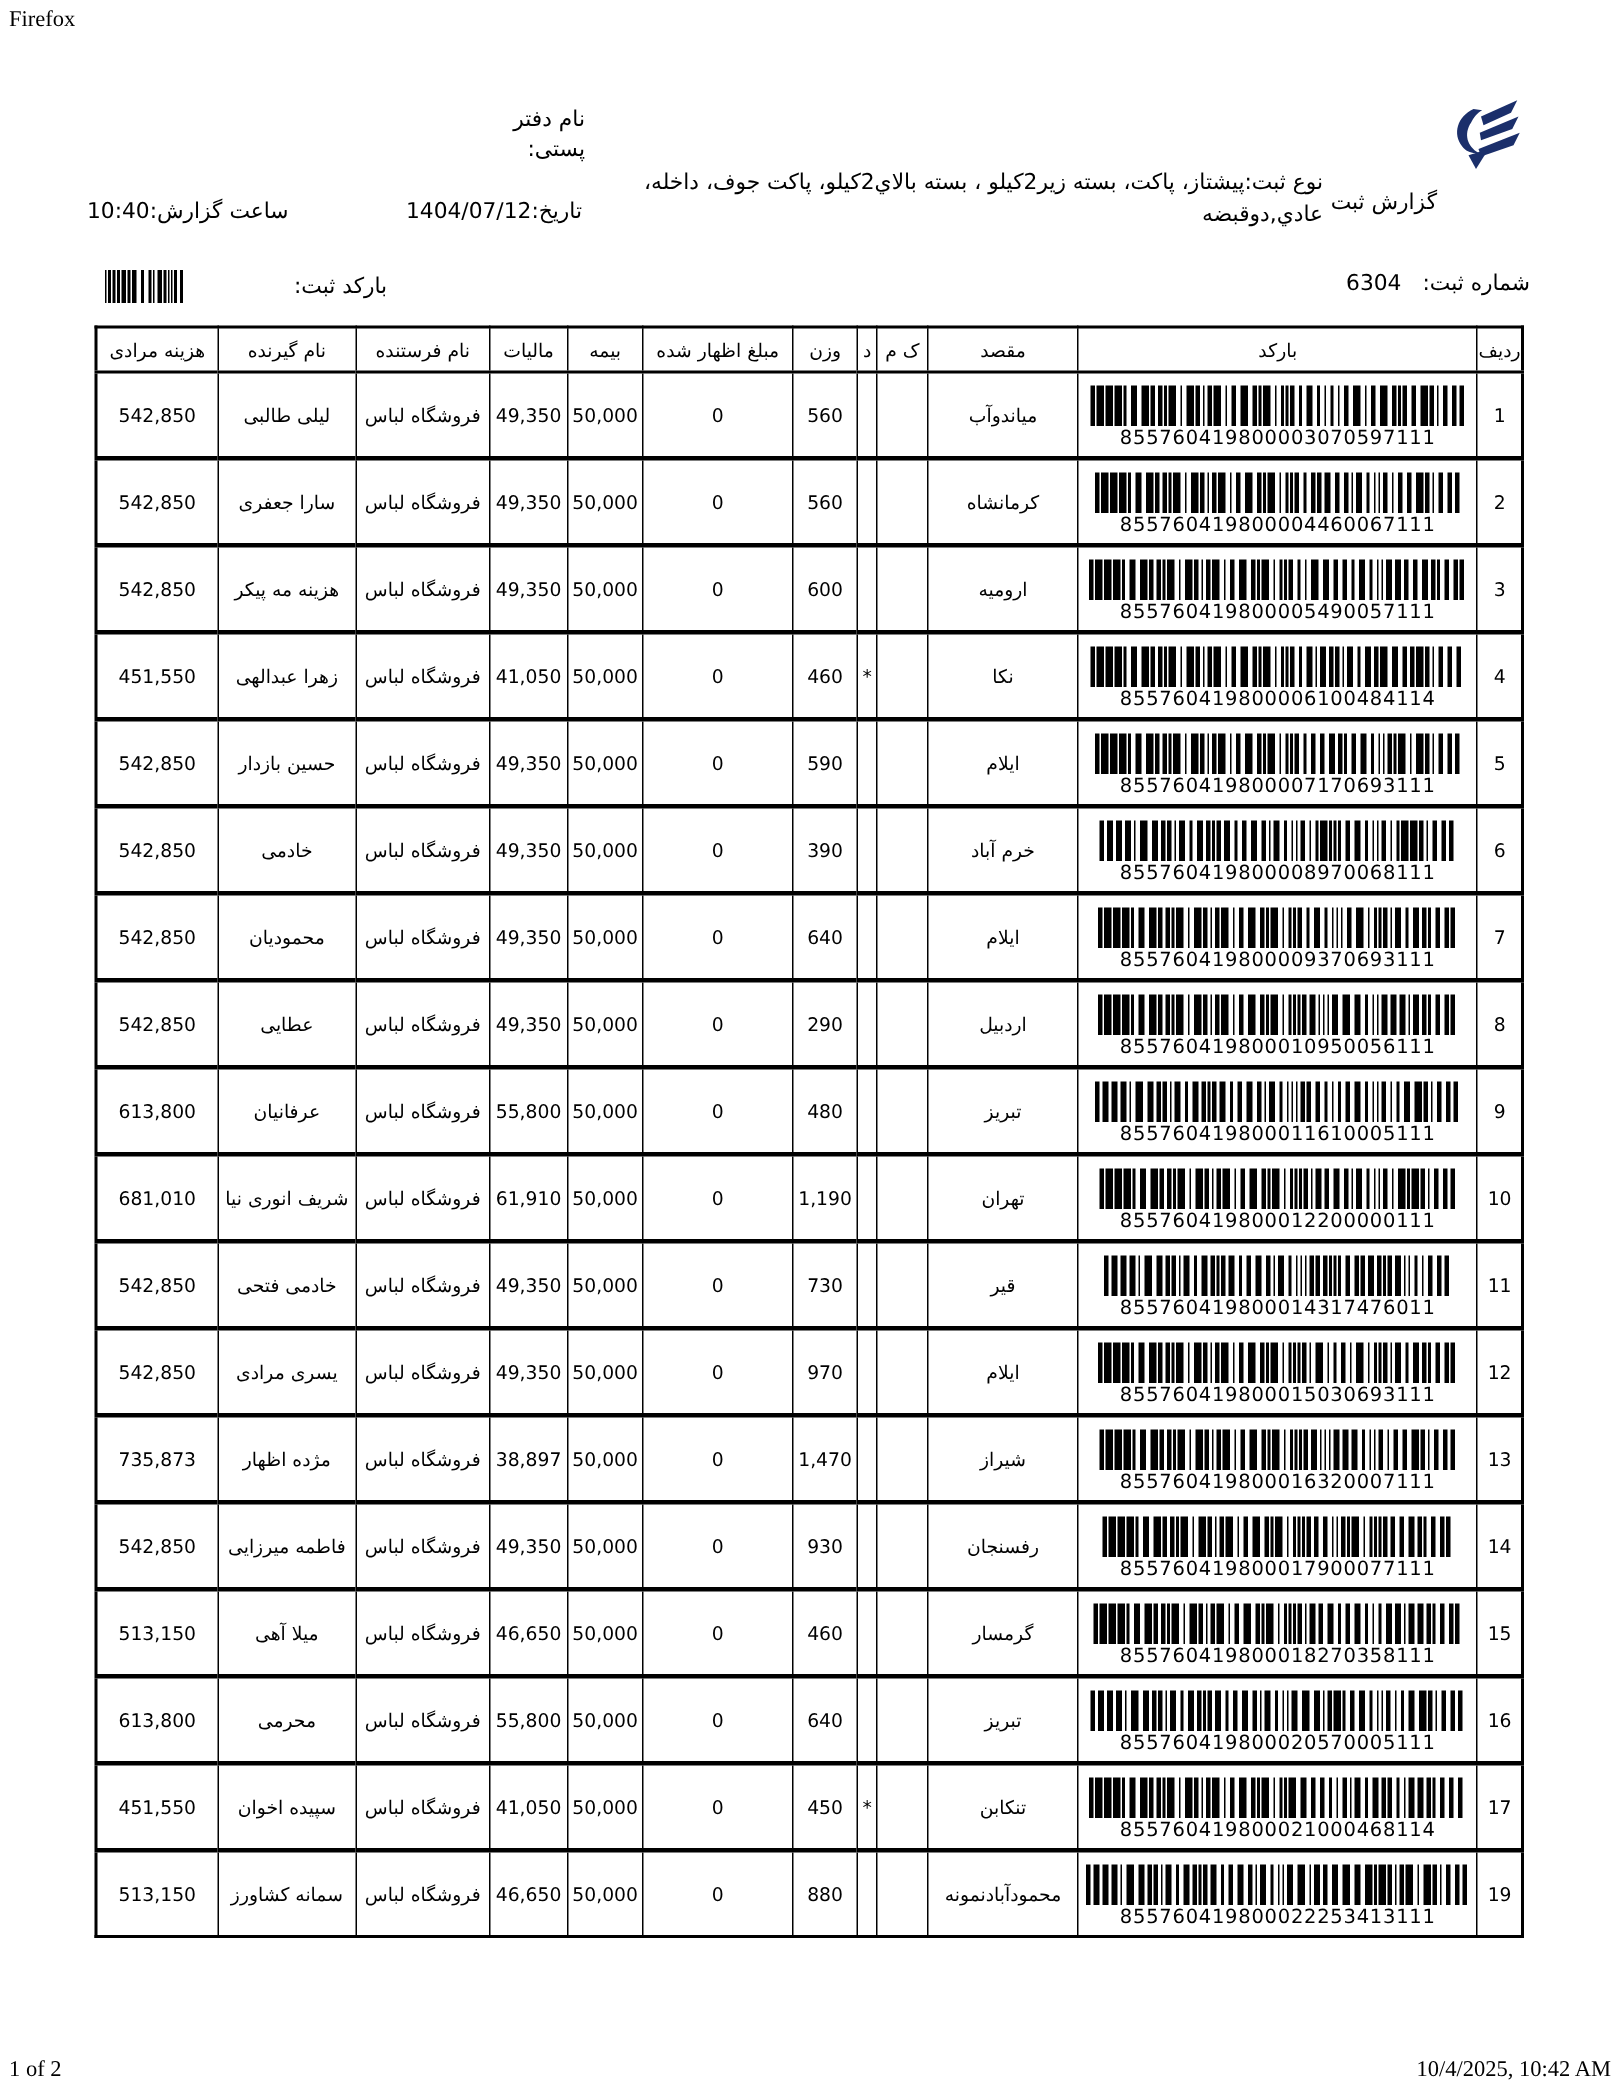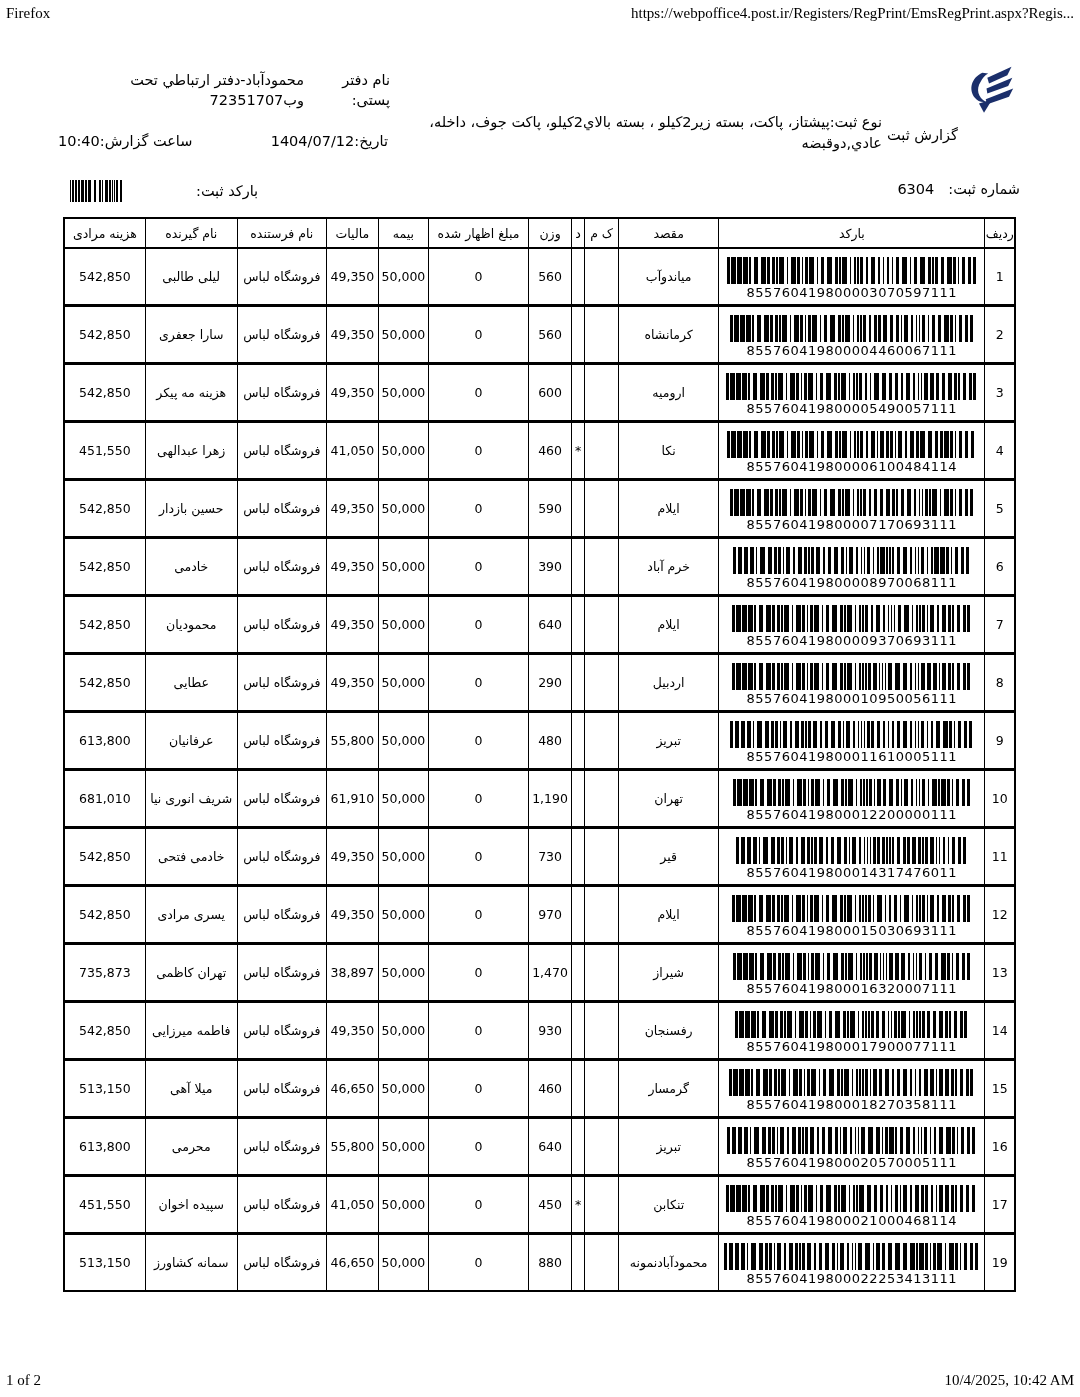--- a/index.html
+++ b/index.html
@@ -41,39 +41,37 @@
   table.reg tbody tr td{border-top:3px solid #000;}
   table.reg tbody tr:first-child td{border-top:2px solid #000;}
   td.barcode-cell{direction:ltr;}
   .bcode{font-size:13px;direction:ltr;text-align:center;letter-spacing:.5px;}
 </style>
 </head>
 <body>
 
 <div class="chrome">
   <span>Firefox</span>
-  <span>https://webpoffice4.post.ir/Registers/RegPrint/EmsRegPrint.aspx?Regis...</span>
 </div>
 
 <svg class="logo" viewBox="0 0 60 64">
   <g fill="#1b2f6b">
     <path d="M22 10 C9 16 5 30 13 40 C16 44 21 46 26 45 C17 40 14 30 20 21 C22 17 25 13 29 11 Z"></path>
     <path d="M28 16 L57 3 L52 13 L30 23 Z"></path>
     <path d="M27 29 L58 16 L53 26 L28 35 Z"></path>
     <path d="M26 42 L59 29 L54 39 L28 48 Z"></path>
     <path d="M18 47 L34 42 L24 58 Z"></path>
   </g>
 </svg>
 
 <div class="report-label">گزارش ثبت</div>
 <div class="type-block">نوع ثبت:پیشتاز، پاکت، بسته زیر2کیلو ، بسته بالاي2کیلو، پاکت جوف، داخله، عادي,دوقبضه</div>
 
 <div class="office-block">
   <div class="office-label">نام دفتر پستی:</div>
-  <div class="office-value">محمودآباد-دفتر ارتباطي تحت وب72351707</div>
 </div>
 
 <div class="datetime-line">
   <span>تاریخ:1404/07/12</span>
   <span>ساعت گزارش:10:40</span>
 </div>
 
 <div class="regno-line">
   <span>شماره ثبت:</span>
   <span>6304</span>
@@ -978,21 +976,21 @@
           <div class="bcode">855760419800016320007111</div>
         </td>
         <td>شیراز</td>
         <td></td>
         <td></td>
         <td>1,470</td>
         <td>0</td>
         <td>50,000</td>
         <td>38,897</td>
         <td>فروشگاه لباس</td>
-        <td>تهران کاظمی</td>
+        <td>مژده اظهار</td>
         <td>735,873</td>
       </tr>
       <tr>
         <td>14</td>
         <td class="barcode-cell">
           <div class="bars">
             <i style="width:3px;margin-right:1.5px"></i>
             <i style="width:4.5px;margin-right:1.5px"></i>
             <i style="width:4.5px;margin-right:1.5px"></i>
             <i style="width:4.5px;margin-right:1.5px"></i>

